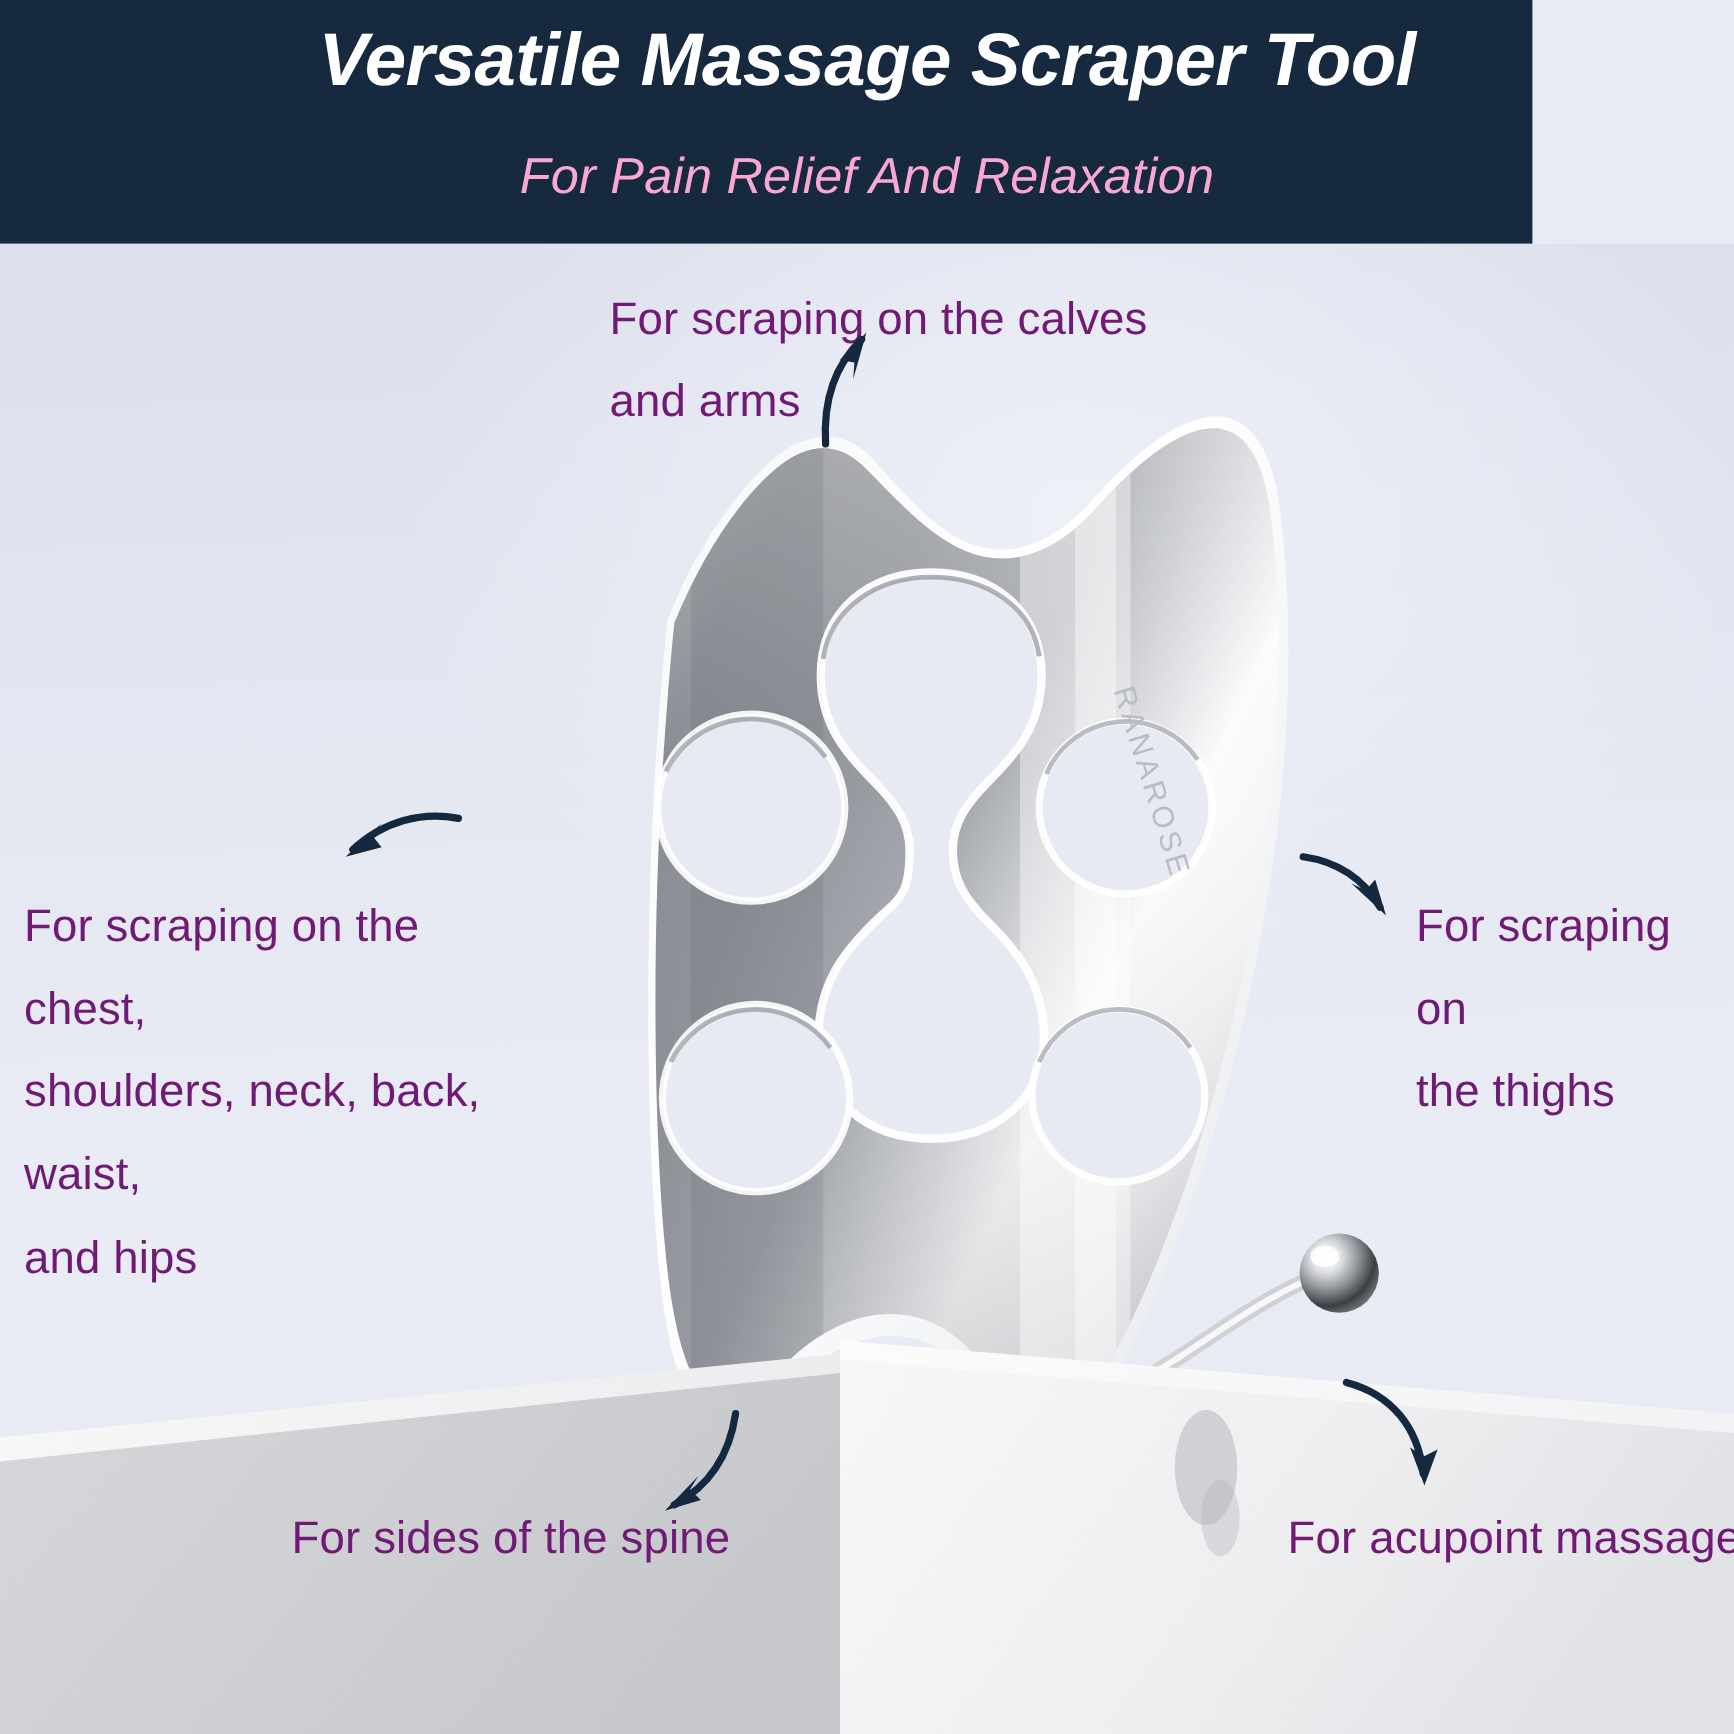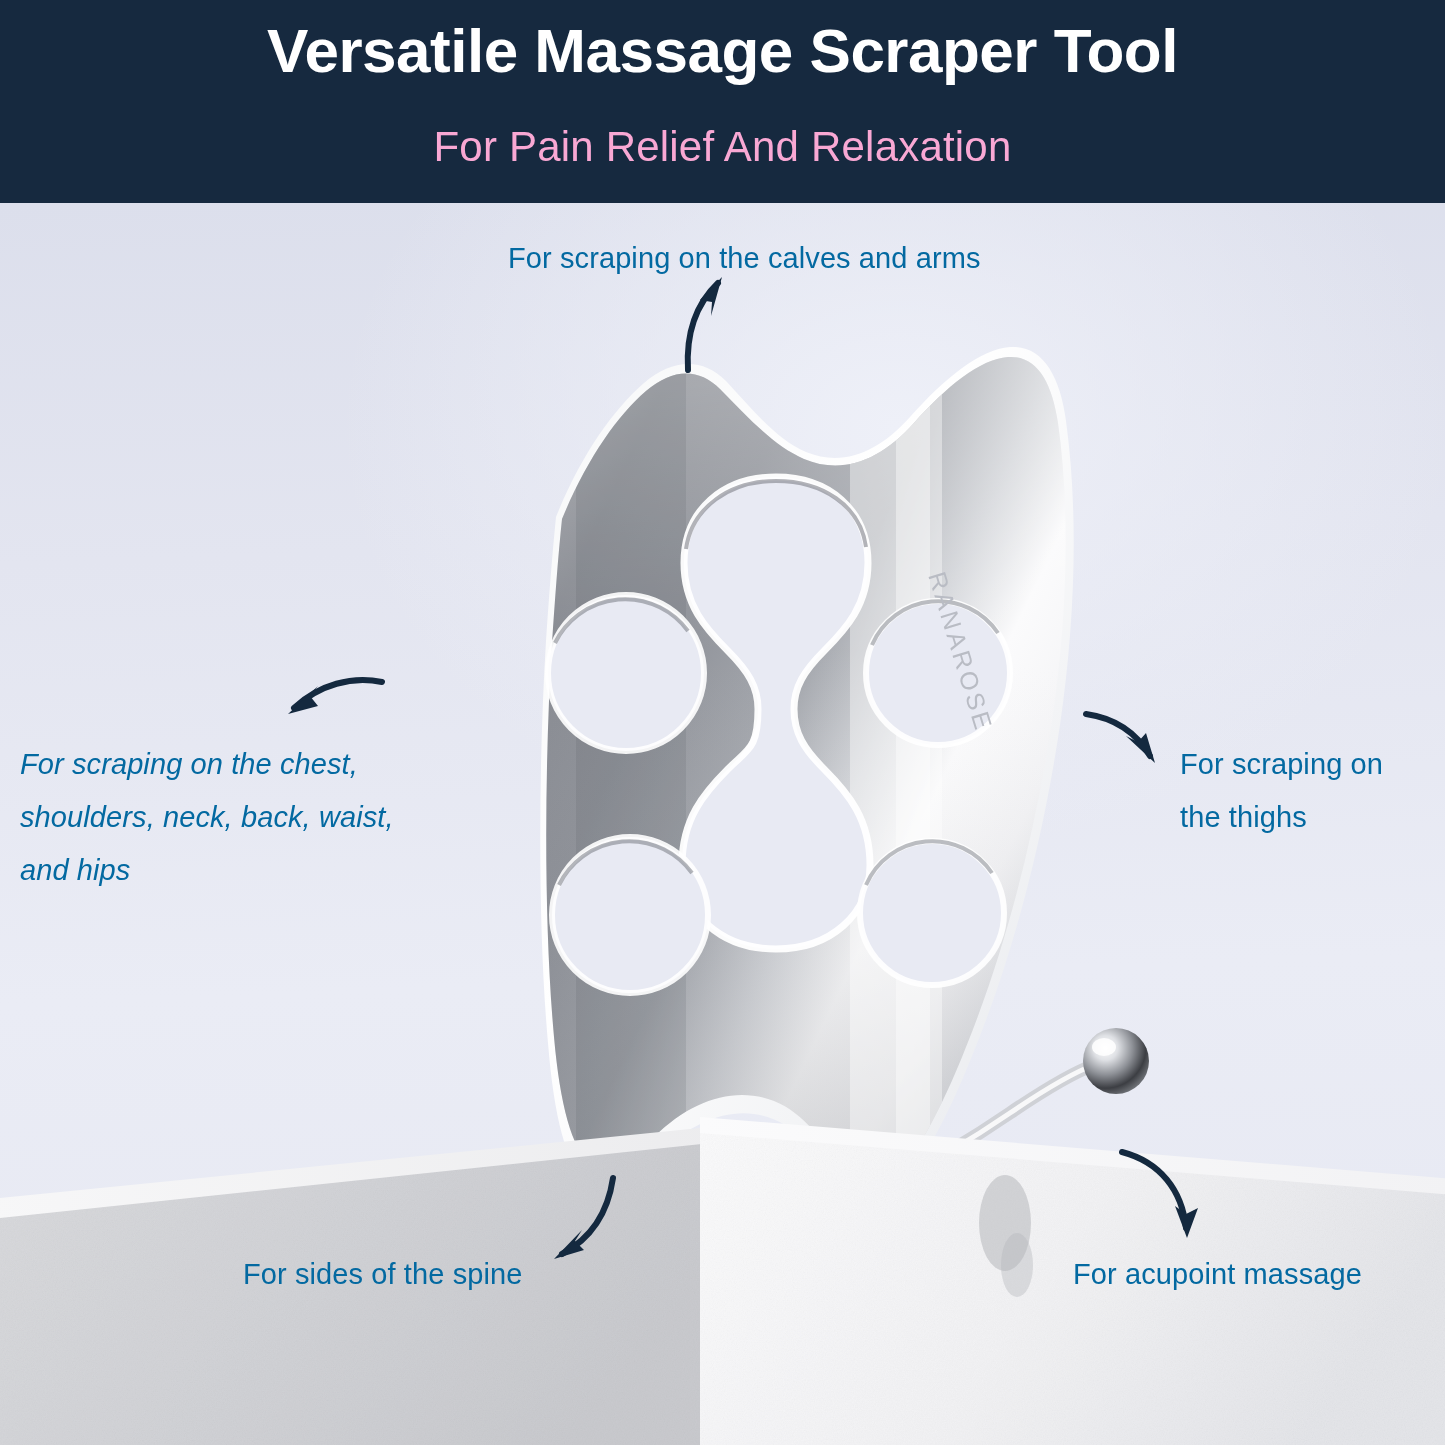--- a/index.html
+++ b/index.html
@@ -13,24 +13,25 @@
     height: 1445px;
     overflow: hidden;
     font-family: "Liberation Sans", sans-serif;
     background: #e9ebf4;
   }
 
   
   #header-banner {
     position: absolute;
     left: 0; top: 0;
-    width: 1445px;
+    width: 1277px;
     height: 203px;
     background: #16293f;
     z-index: 40;
+    font-style: italic;
   }
   #header-title {
     position: absolute;
     left: 0; top: 18px;
     width: 1445px;
     text-align: center;
     color: #ffffff;
     font-size: 62px;
     font-weight: bold;
     letter-spacing: -0.5px;
@@ -76,29 +77,29 @@
     left: 380px;
     top: 110px;
     width: 800px;
     height: 1010px;
     z-index: 6;
   }
 
   
   .annotation {
     position: absolute;
-    color: #0369a1;
-    font-size: 29px;
+    color: #701a75;
+    font-size: 38px;
     line-height: 1.82;
     letter-spacing: 0.1px;
     z-index: 30;
     white-space: pre-line;
   }
   #ann-top     { left: 508px; top: 232px;  width: 520px; }
-  #ann-left    { left: 20px;  top: 738px;  width: 390px; font-style: italic; }
+  #ann-left    { left: 20px;  top: 738px;  width: 390px; }
   #ann-right   { left: 1180px;top: 738px;  width: 260px; }
   #ann-spine   { left: 243px; top: 1248px; width: 400px; }
   #ann-acu     { left: 1073px;top: 1248px; width: 380px; }
 
   .arrow-layer {
     position: absolute;
     left: 0; top: 0;
     width: 1445px;
     height: 1445px;
     z-index: 32;

